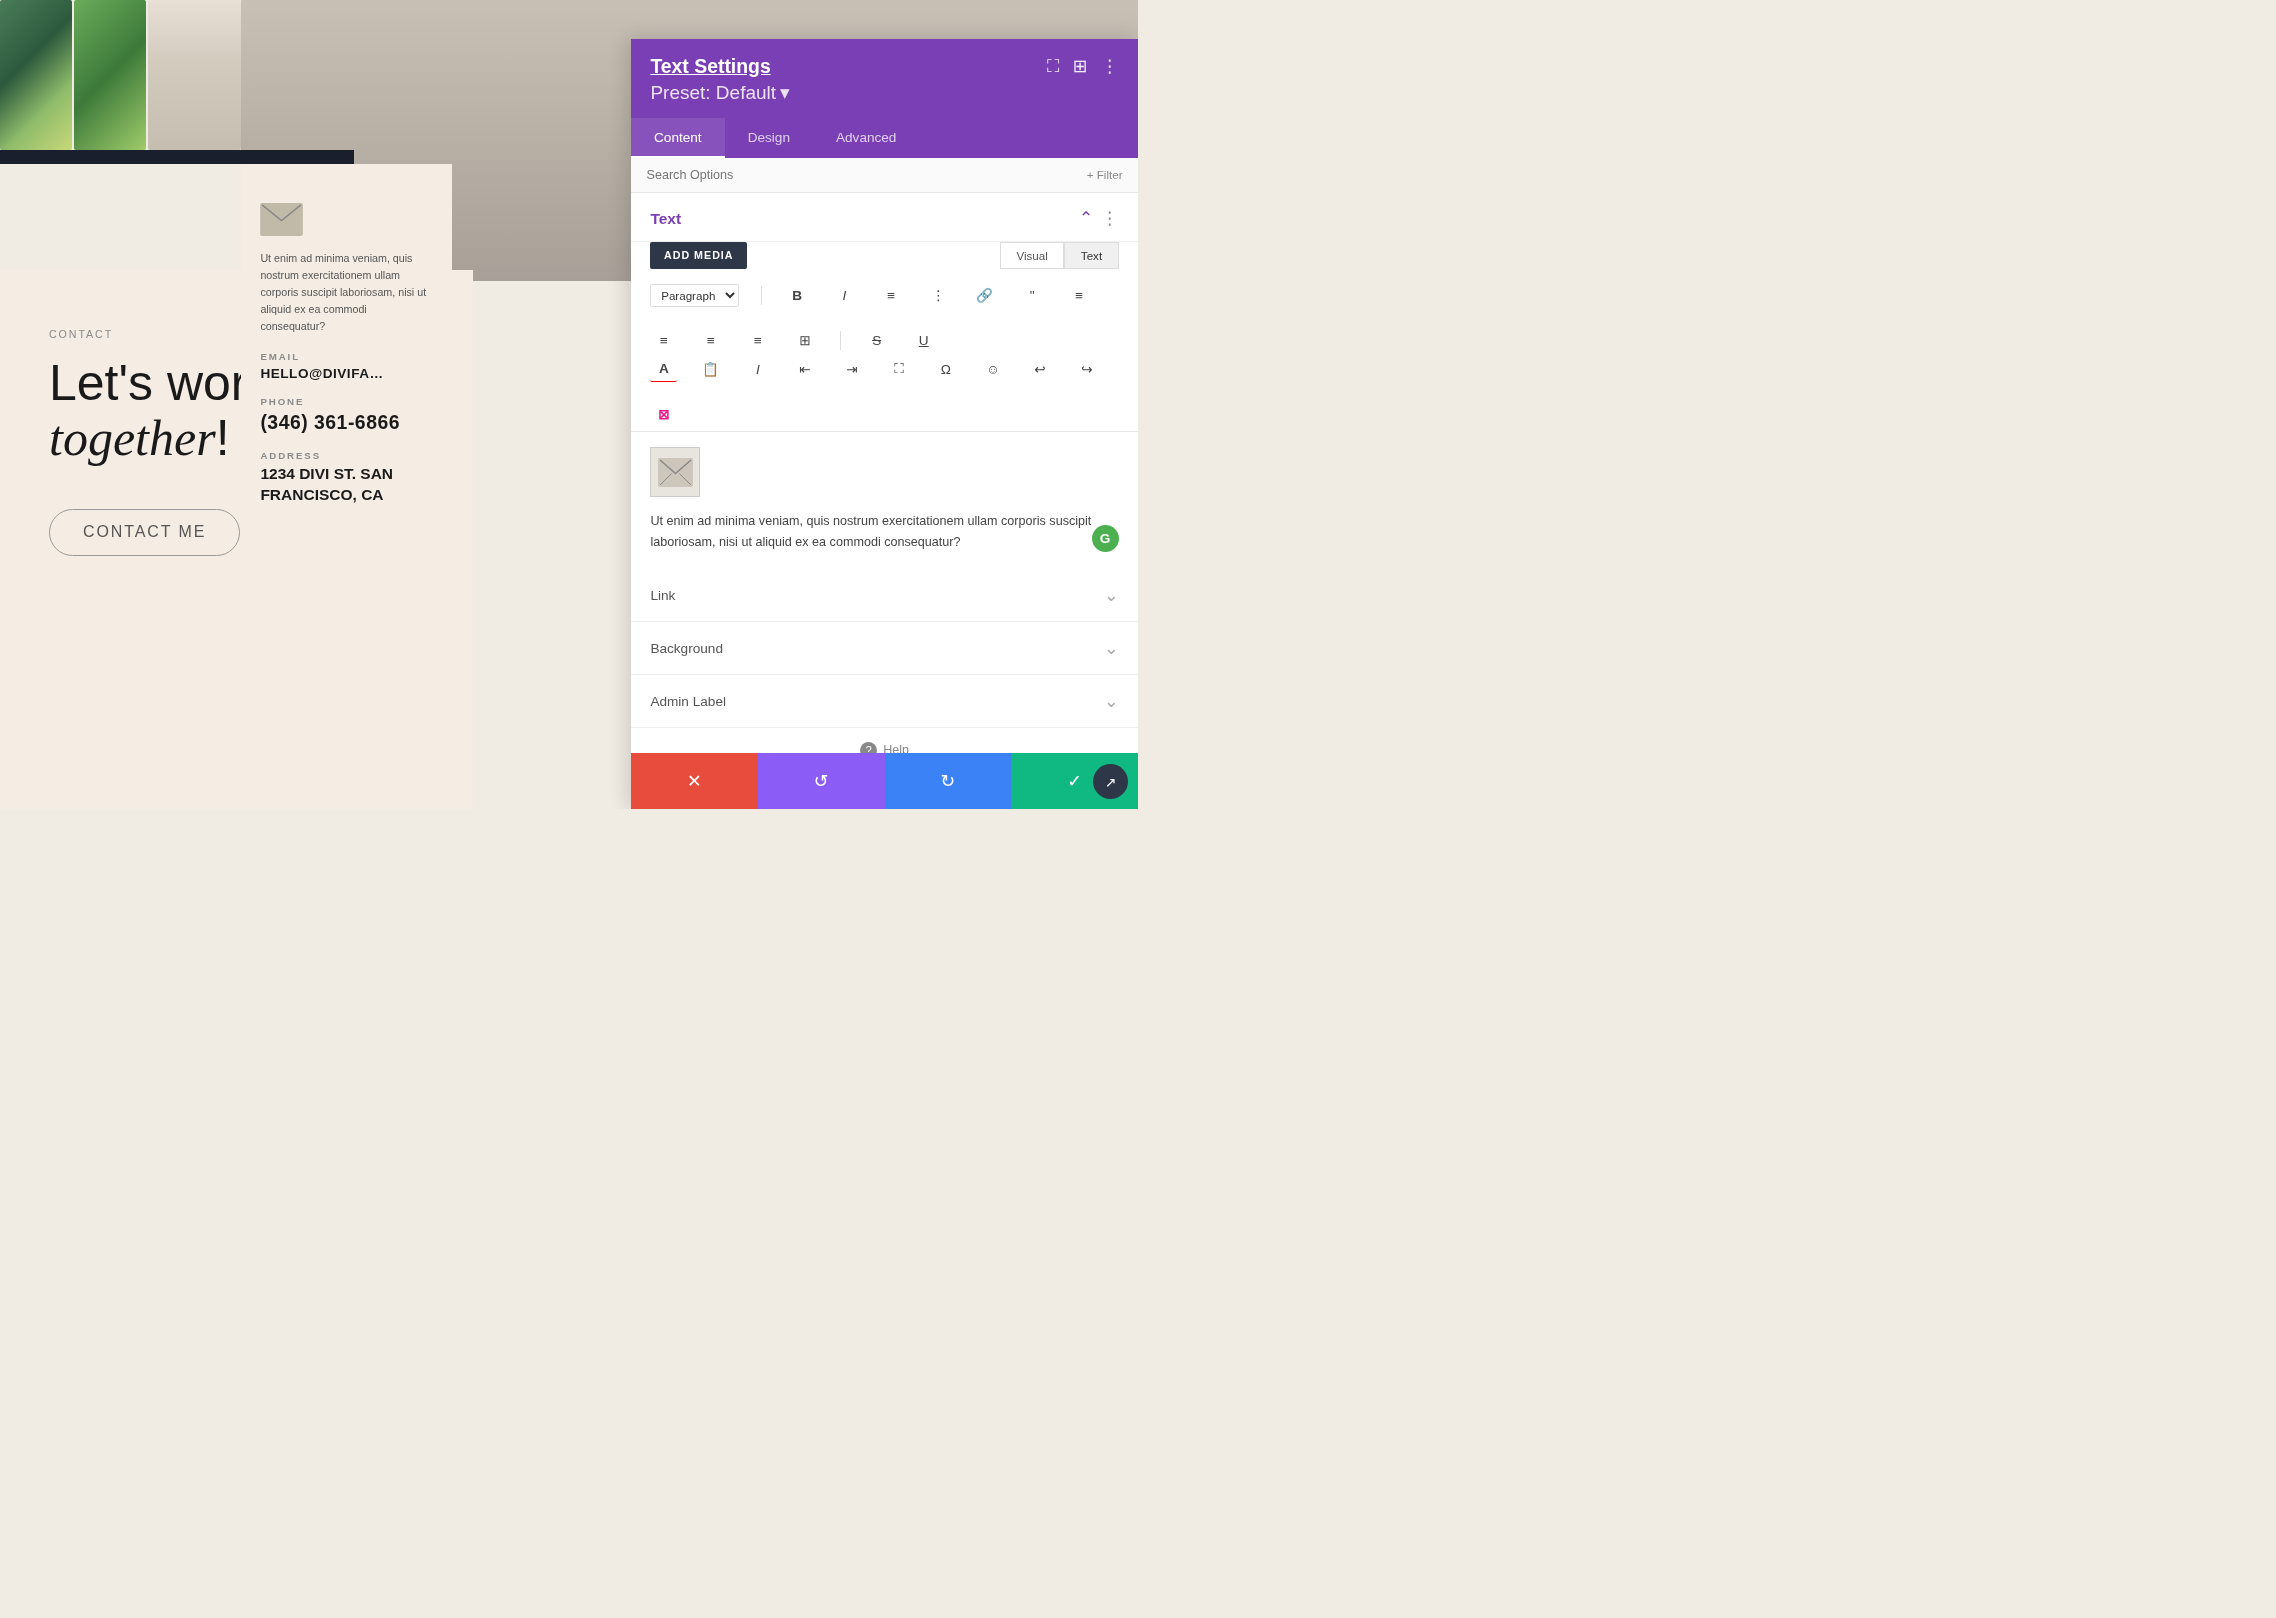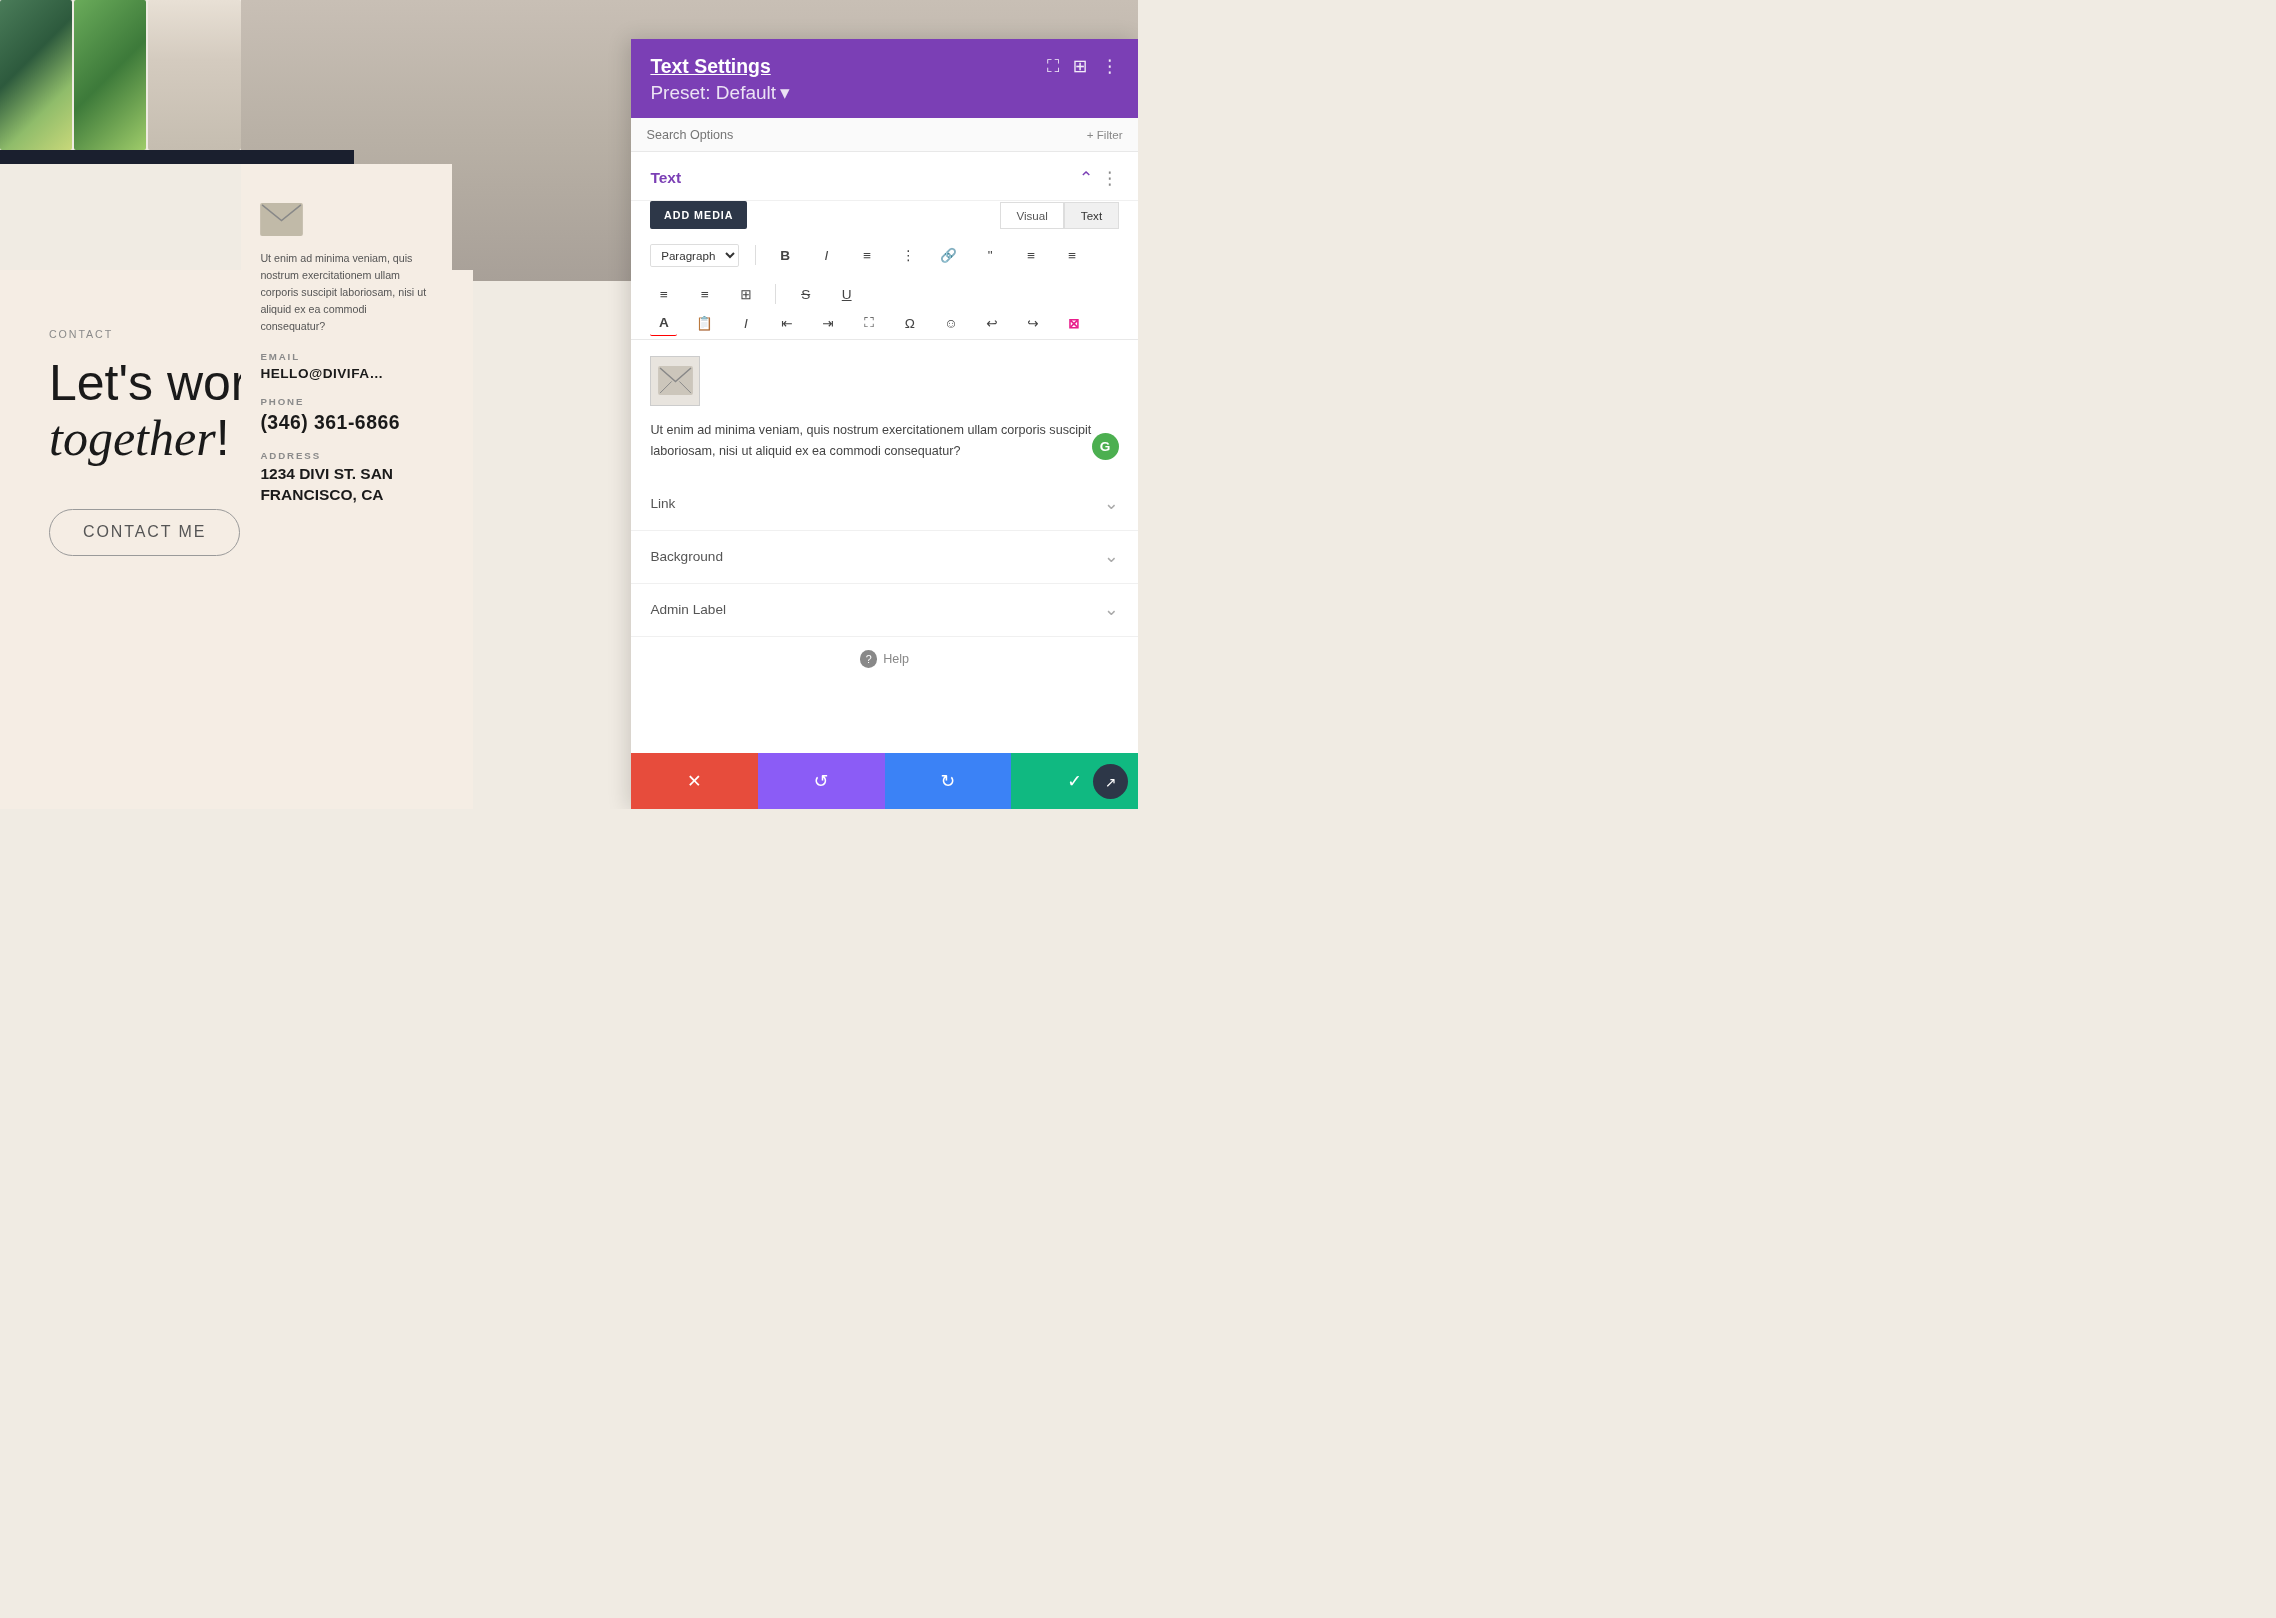--- a/index.html
+++ b/index.html
@@ -349,21 +349,21 @@
       padding: 3.9px 19.4px;
       display: flex;
       flex-direction: column;
       gap: 3.9px;
       border-bottom: 1px solid #e8e8e8;
     }
 
     .toolbar-row {
       display: flex;
       align-items: center;
-      gap: 14px;
+      gap: 20px;
       flex-wrap: wrap;
     }
 
     .tb-select {
       font-size: 11.6px;
       border: 1px solid #ddd;
       padding: 2.9px 5.8px;
       color: #333;
       background: white;
       cursor: pointer;
@@ -584,20 +584,25 @@
         <span>▾</span>
       </div>
     </div>
     <div class="panel-header-icons">
       <span class="header-icon">⛶</span>
       <span class="header-icon">⊞</span>
       <span class="header-icon">⋮</span>
     </div>
   </div>
 
+  <div class="panel-tabs">
+    <div class="panel-tab active">Content</div>
+    <div class="panel-tab">Design</div>
+    <div class="panel-tab">Advanced</div>
+  </div>
 
   <div class="panel-search">
     <input class="search-input" type="text" placeholder="Search Options" style="">
     <div class="filter-btn">+ Filter</div>
   </div>
 
   <div class="panel-content">
 
     <div class="section-header">
       <div class="section-title">Text</div>

